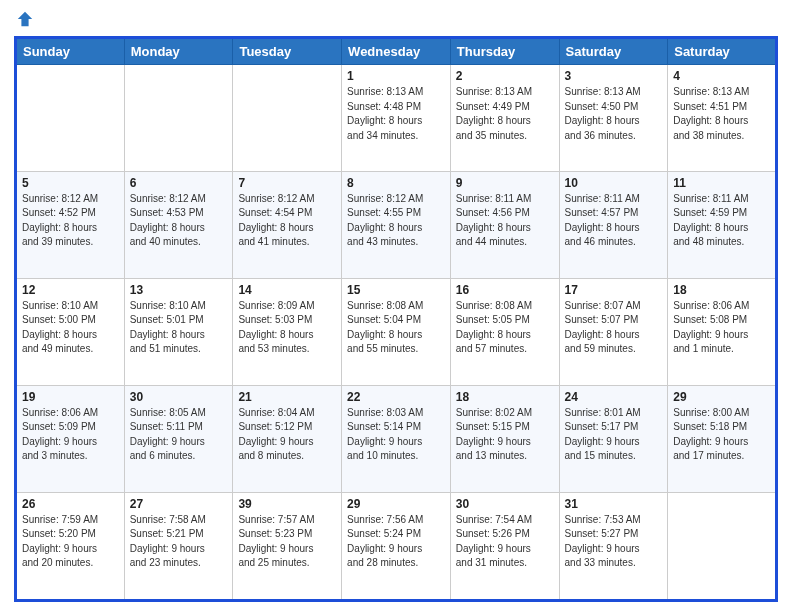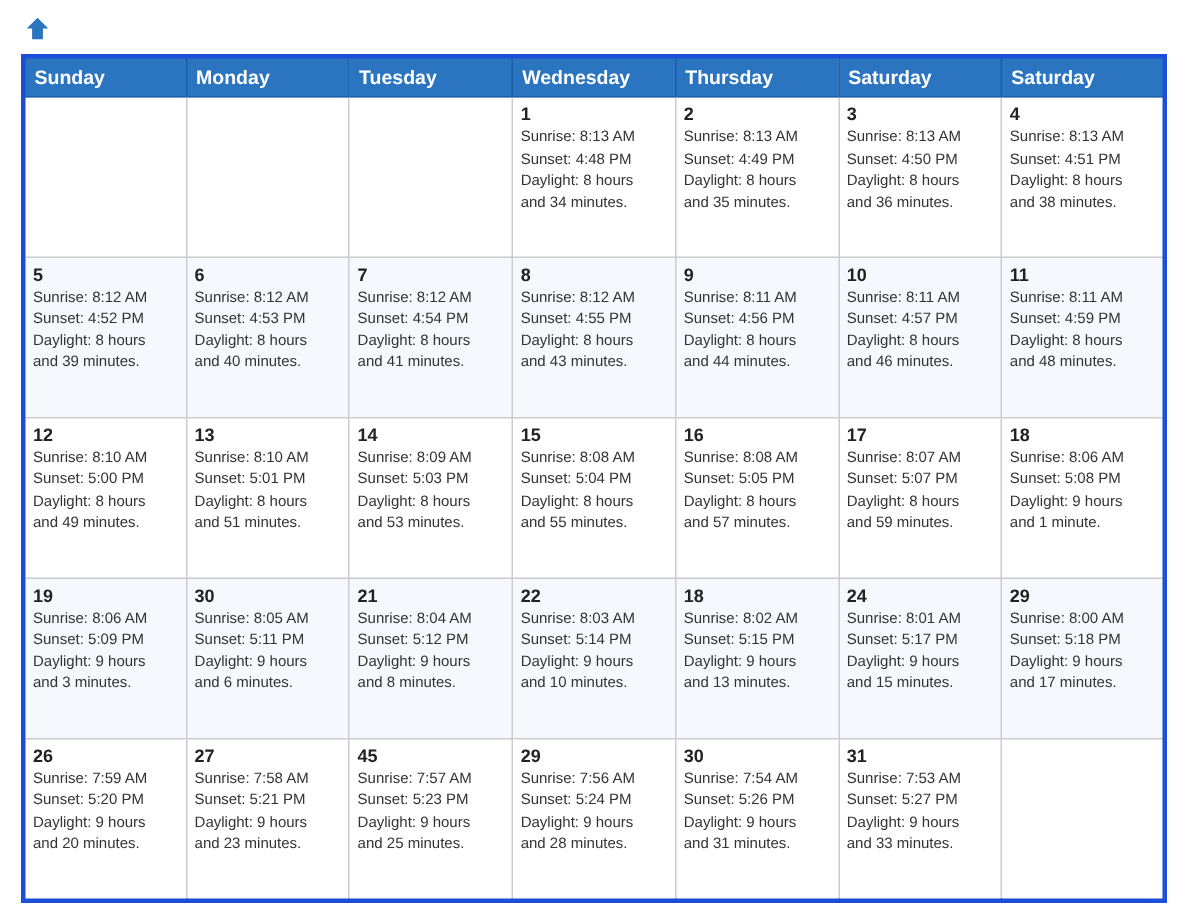--- a/index.html
+++ b/index.html
@@ -258,21 +258,21 @@
         <tr>
           <td>
             <span class="day-number">26</span>
             <div class="day-info">Sunrise: 7:59 AM<br>Sunset: 5:20 PM<br>Daylight: 9 hours<br>and 20 minutes.</div>
           </td>
           <td>
             <span class="day-number">27</span>
             <div class="day-info">Sunrise: 7:58 AM<br>Sunset: 5:21 PM<br>Daylight: 9 hours<br>and 23 minutes.</div>
           </td>
           <td>
-            <span class="day-number">45</span>
+            <span class="day-number">39</span>
             <div class="day-info">Sunrise: 7:57 AM<br>Sunset: 5:23 PM<br>Daylight: 9 hours<br>and 25 minutes.</div>
           </td>
           <td>
             <span class="day-number">29</span>
             <div class="day-info">Sunrise: 7:56 AM<br>Sunset: 5:24 PM<br>Daylight: 9 hours<br>and 28 minutes.</div>
           </td>
           <td>
             <span class="day-number">30</span>
             <div class="day-info">Sunrise: 7:54 AM<br>Sunset: 5:26 PM<br>Daylight: 9 hours<br>and 31 minutes.</div>
           </td>

